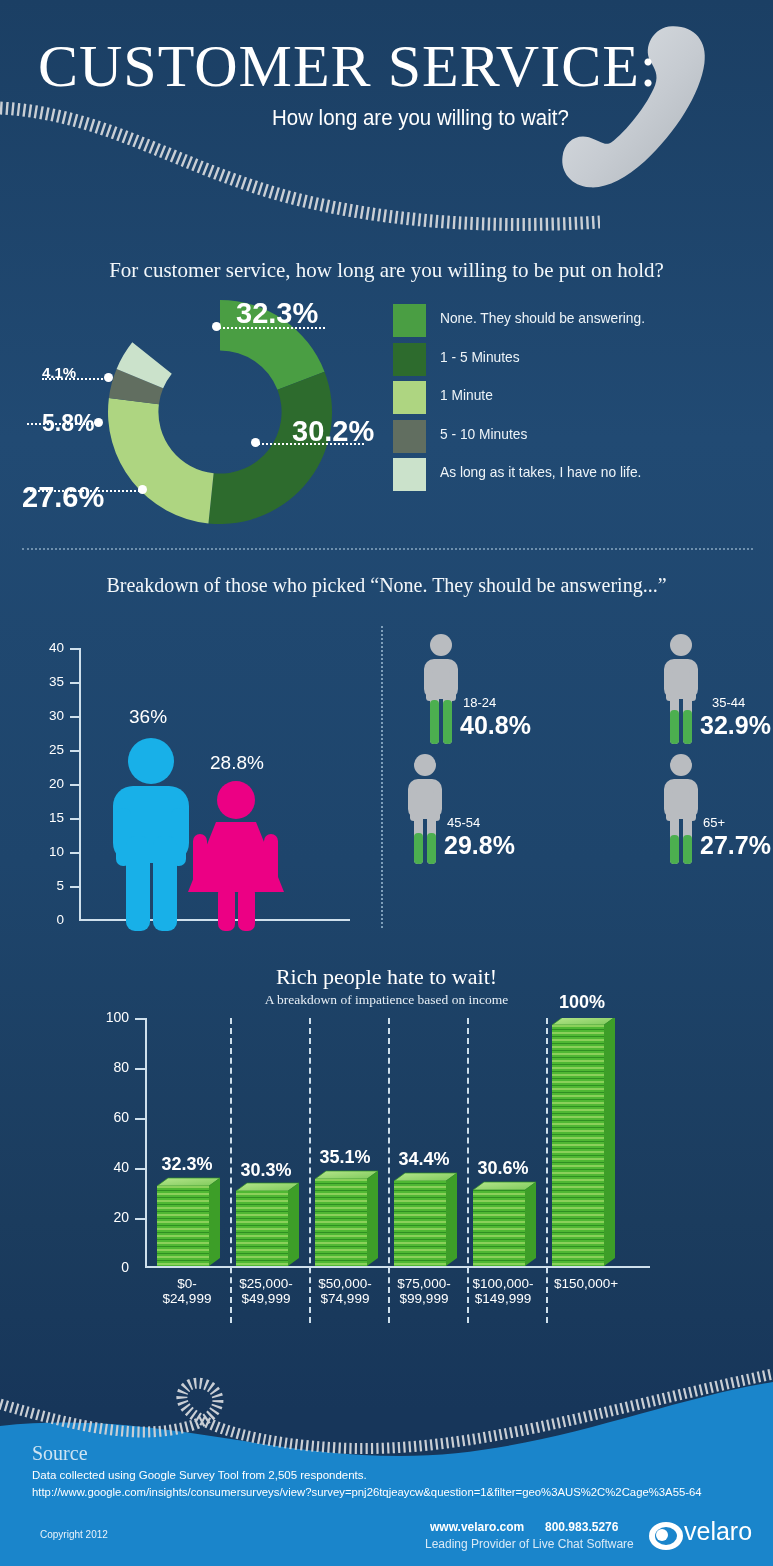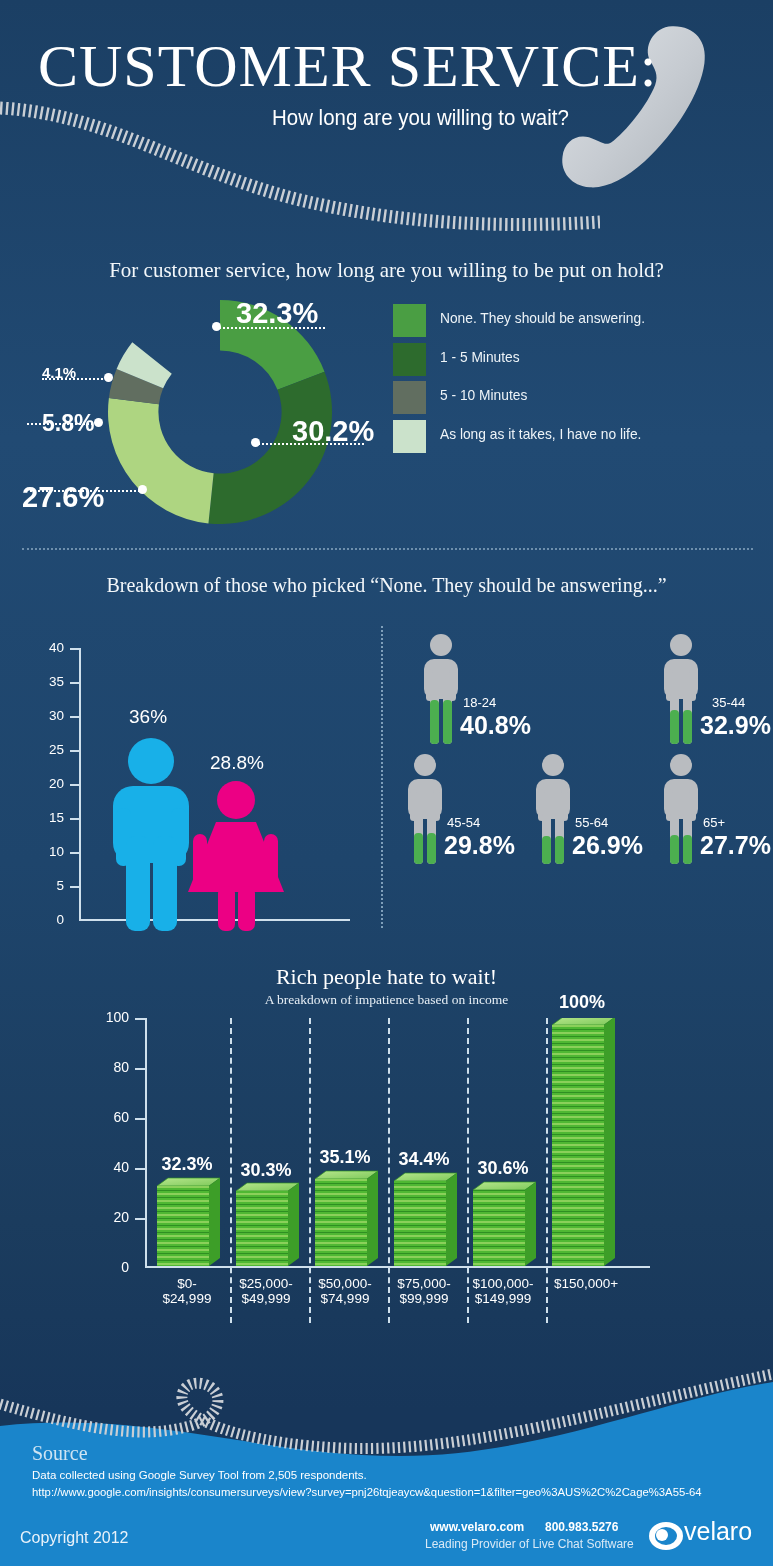--- a/index.html
+++ b/index.html
@@ -75,21 +75,21 @@
   .mcat{position:absolute;font-size:13.5px;color:#fff;text-align:center;line-height:15px;white-space:nowrap;}
   .vdash{position:absolute;border-left:2px dashed #cfe0ec;width:0;}
 
   
   .footer{position:absolute;left:0;top:1352px;width:773px;height:214px;overflow:hidden;}
   .src-h{position:absolute;left:32px;top:90px;font-family:"Liberation Serif", serif;
      font-size:20px;color:#cfe4f3;}
   .src-l1{position:absolute;left:32px;top:117px;font-size:11.5px;color:#ffffff;}
   .src-l2{position:absolute;left:32px;top:134px;font-size:11.5px;color:#ffffff;white-space:nowrap;
      transform:scaleX(.985);transform-origin:left center;}
-  .copy{position:absolute;left:20px;top:177px;font-size:16px;color:#e9f2fa;}
+  .copy{position:absolute;left:40px;top:177px;font-size:10px;color:#e9f2fa;}
   .vweb{position:absolute;left:430px;top:168px;font-size:12px;color:#ffffff;font-weight:bold;}
   .vphone{position:absolute;left:545px;top:168px;font-size:12px;color:#ffffff;font-weight:bold;}
   .vtag{position:absolute;left:425px;top:185px;font-size:12px;color:#d9e9f6;}
   .vlogo-t{position:absolute;left:684px;top:165px;font-size:25px;color:#fff;}
 </style>
 </head>
 <body>
 
 <div id="page">
 
@@ -163,20 +163,24 @@
     <div class="legend">
       <div class="lgrow">
         <span class="sw" style="background:#4a9e43"></span>
         <span class="lgtx">None. They should be answering.</span>
       </div>
       <div class="lgrow">
         <span class="sw" style="background:#2d6b2d"></span>
         <span class="lgtx">1 - 5 Minutes</span>
       </div>
       <div class="lgrow">
+        <span class="sw" style="background:#aed581"></span>
+        <span class="lgtx">1 Minute</span>
+      </div>
+      <div class="lgrow">
         <span class="sw" style="background:#616e60"></span>
         <span class="lgtx">5 - 10 Minutes</span>
       </div>
       <div class="lgrow">
         <span class="sw" style="background:#cbe2cb"></span>
         <span class="lgtx">As long as it takes, I have no life.</span>
       </div>
     </div>
   </div>
 
@@ -282,38 +286,20 @@
             <rect x="12" y="60" width="9" height="52" rx="4"></rect>
               <rect x="25" y="60" width="9" height="52" rx="4"></rect>
           </g>
           <g fill="#4caf4f">
             <rect x="12" y="81" width="9" height="31" rx="4"></rect>
               <rect x="25" y="81" width="9" height="31" rx="4"></rect>
           </g>
         </svg>
         <div class="agelabel" style="left:55px;top:63px;">45-54</div>
         <div class="agepct" style="left:52px;top:79px;">29.8%</div>
-      </div>
-      <div class="agecell" style="left:128px;top:120px;">
-        <svg width="46" height="112" style="position:absolute;left:10px;top:0;">
-          <g fill="#b9bcc0">
-            <circle cx="23" cy="13" r="11"></circle>
-              <rect x="6" y="27" width="34" height="40" rx="10"></rect>
-            <rect x="8" y="37" width="7" height="32" rx="3.5"></rect>
-              <rect x="31" y="37" width="7" height="32" rx="3.5"></rect>
-            <rect x="12" y="60" width="9" height="52" rx="4"></rect>
-              <rect x="25" y="60" width="9" height="52" rx="4"></rect>
-          </g>
-          <g fill="#4caf4f">
-            <rect x="12" y="84" width="9" height="28" rx="4"></rect>
-              <rect x="25" y="84" width="9" height="28" rx="4"></rect>
-          </g>
-        </svg>
-        <div class="agelabel" style="left:55px;top:63px;">55-64</div>
-        <div class="agepct" style="left:52px;top:79px;">26.9%</div>
       </div>
       <div class="agecell" style="left:256px;top:120px;">
         <svg width="46" height="112" style="position:absolute;left:10px;top:0;">
           <g fill="#b9bcc0">
             <circle cx="23" cy="13" r="11"></circle>
               <rect x="6" y="27" width="34" height="40" rx="10"></rect>
             <rect x="8" y="37" width="7" height="32" rx="3.5"></rect>
               <rect x="31" y="37" width="7" height="32" rx="3.5"></rect>
             <rect x="12" y="60" width="9" height="52" rx="4"></rect>
               <rect x="25" y="60" width="9" height="52" rx="4"></rect>

